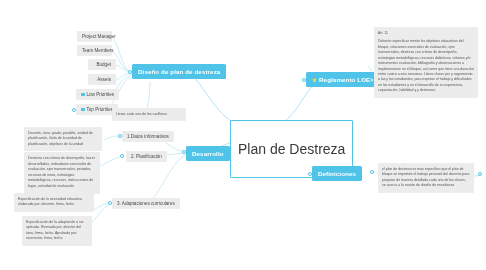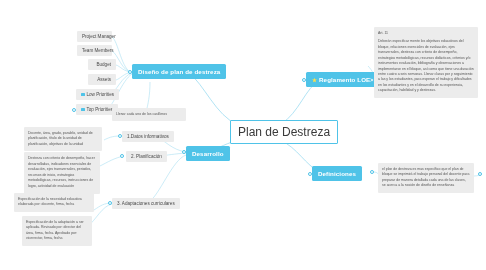--- a/index.html
+++ b/index.html
@@ -13,22 +13,22 @@
   #canvas{position:absolute;inset:0;width:486px;height:270px;}
   svg.links{position:absolute;left:0;top:0;width:486px;height:270px;pointer-events:none;}
 
   .node{position:absolute;box-sizing:border-box;}
 
   
   .root{
     border:1.2px solid #4fc3e8;
     background:#ffffff;
     color:#3a3a3a;
-    font-size:12px;
-    padding:4px 7px;
+    font-size:14px;
+    padding:20px 7px;
     white-space:nowrap;
     border-radius:1px;
   }
 
   
   .main{
     background:#4fc3e8;
     color:#ffffff;
     font-size:6.2px;
     padding:4px 6px;

